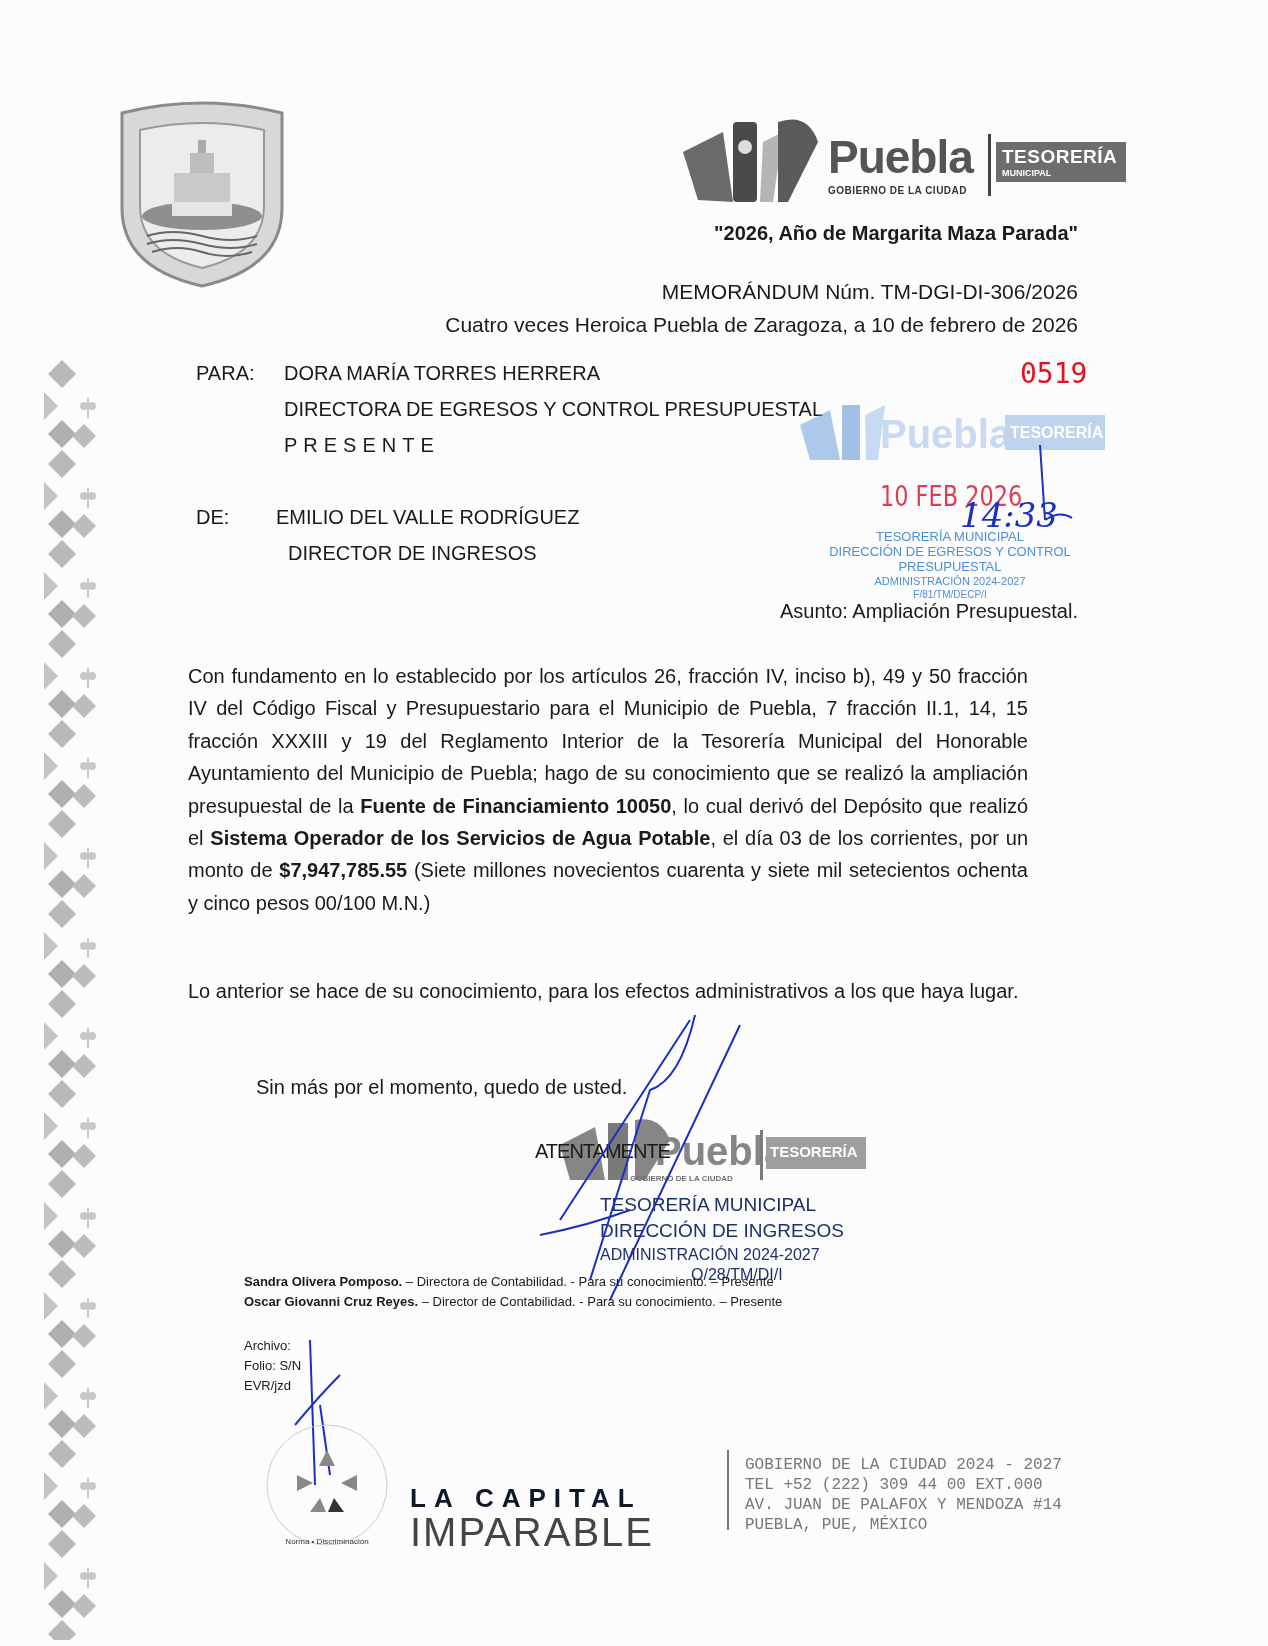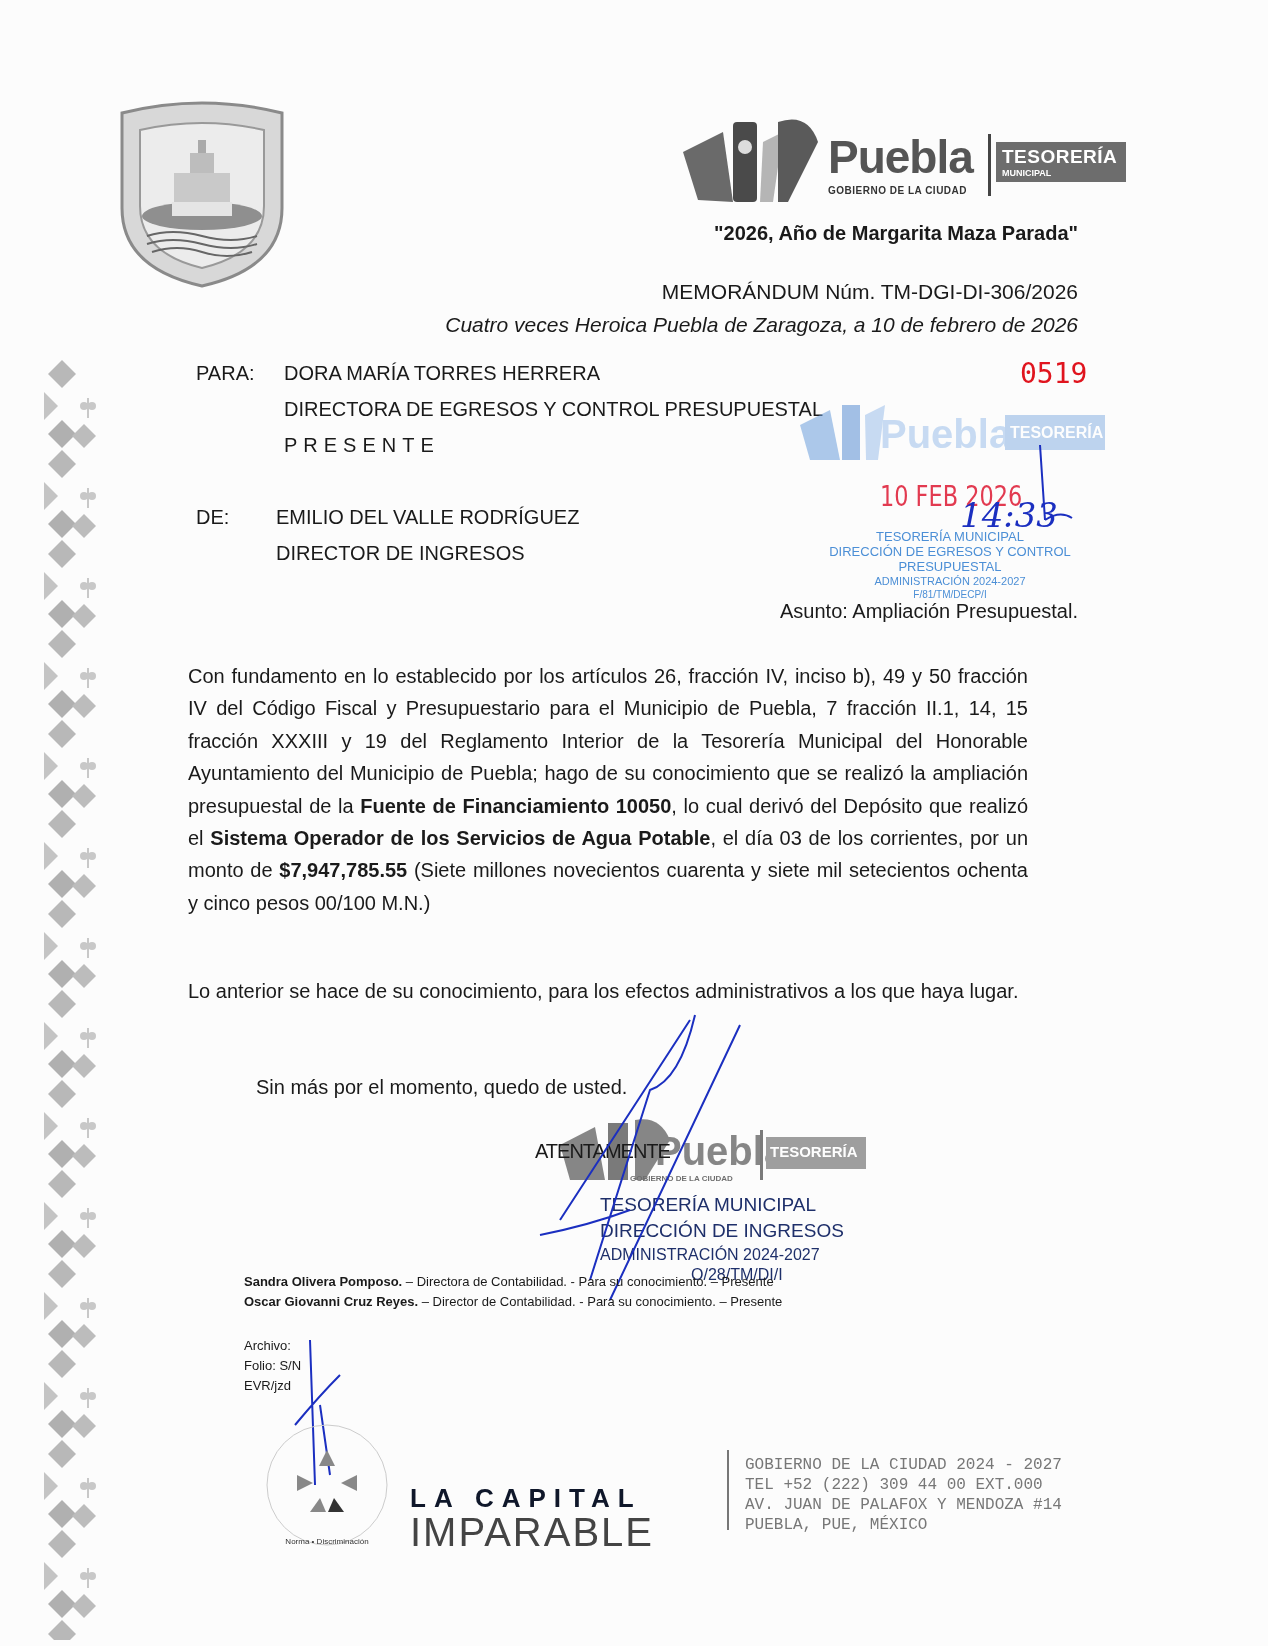--- a/index.html
+++ b/index.html
@@ -16,21 +16,21 @@
   
   .logo { left: 678px; top: 112px; width: 450px; height: 95px; }
   .logo-word { position: absolute; left: 150px; top: 18px; font-size: 46px; font-weight: bold; color: #555; letter-spacing: -1px; }
   .logo-sub { position: absolute; left: 150px; top: 73px; font-size: 10px; font-weight: bold; color: #333; letter-spacing: 0.5px; }
   .logo-bar { position: absolute; left: 310px; top: 22px; width: 3px; height: 62px; background: #444; }
   .logo-badge { position: absolute; left: 318px; top: 30px; width: 130px; height: 40px; background: #6d6d6d; color: #fff; }
   .logo-badge .t1 { position: absolute; left: 6px; top: 4px; font-size: 19px; font-weight: bold; letter-spacing: 0.5px; }
   .logo-badge .t2 { position: absolute; left: 6px; top: 26px; font-size: 9px; font-weight: bold; }
   .motto { right: 190px; top: 222px; font-size: 20px; font-weight: bold; color: #1a1a1a; }
   .memo-num { right: 190px; top: 280px; font-size: 21px; }
-  .memo-place { right: 190px; top: 313px; font-size: 21px; font-style: italic; }
+  .memo-place { right: 190px; top: 313px; font-size: 21px; }
   .label { font-size: 20px; }
   .recip { font-size: 20px; }
   .spaced { letter-spacing: 6px; }
   .red-num { left: 1020px; top: 357px; font-size: 28px; color: #e0141e; font-family: "DejaVu Sans Mono", monospace; }
   .stamp-logo { left: 800px; top: 400px; width: 310px; height: 70px; opacity: 0.55; }
   .stamp-date { left: 880px; top: 480px; font-size: 28px; color: #e23a50; font-family: "DejaVu Sans", sans-serif; transform: scaleX(0.8); transform-origin: left; }
   .hand-time { left: 960px; top: 495px; font-size: 34px; color: #1b2fc0; font-style: italic; font-family: "DejaVu Serif", serif; }
   .stamp-text { left: 800px; width: 300px; text-align: center; color: #4c8fd6; font-size: 13px; line-height: 13px; }
   .asunto { right: 190px; top: 600px; font-size: 20px; }
   .body-par { left: 188px; width: 840px; font-size: 20px; line-height: 32.4px; text-align: justify; }
@@ -106,21 +106,21 @@
 <div class="abs memo-num">MEMORÁNDUM Núm. TM-DGI-DI-306/2026</div>
 <div class="abs memo-place">Cuatro veces Heroica Puebla de Zaragoza, a 10 de febrero de 2026</div>
 
 <div class="abs label" style="left:196px; top:362px;">PARA:</div>
 <div class="abs recip" style="left:284px; top:362px;">DORA MARÍA TORRES HERRERA</div>
 <div class="abs recip" style="left:284px; top:398px;">DIRECTORA DE EGRESOS Y CONTROL PRESUPUESTAL</div>
 <div class="abs recip spaced" style="left:284px; top:434px;">PRESENTE</div>
 
 <div class="abs label" style="left:196px; top:506px;">DE:</div>
 <div class="abs recip" style="left:276px; top:506px;">EMILIO DEL VALLE RODRÍGUEZ</div>
-<div class="abs recip" style="left:276px; top:542px;text-align:center;">DIRECTOR DE INGRESOS</div>
+<div class="abs recip" style="left:288px; top:542px;text-align:center;">DIRECTOR DE INGRESOS</div>
 
 <div class="abs red-num">0519</div>
 <div class="abs stamp-logo">
   <svg width="310" height="70" viewBox="0 0 310 70">
     <polygon points="0,25 30,10 40,60 10,60" fill="#6c9fdc"></polygon>
     <rect x="42" y="5" width="18" height="55" fill="#5a8fd4"></rect>
     <polygon points="65,15 85,5 78,60 66,60" fill="#9cc0ea"></polygon>
     <text x="80" y="48" font-size="40" font-weight="bold" fill="#9cc0ea" font-family="Liberation Sans, sans-serif">Puebla</text>
     <rect x="205" y="15" width="100" height="35" fill="#8ab2e4"></rect>
     <text x="210" y="38" font-size="16" font-weight="bold" fill="#fff" font-family="Liberation Sans, sans-serif">TESORERÍA</text>

